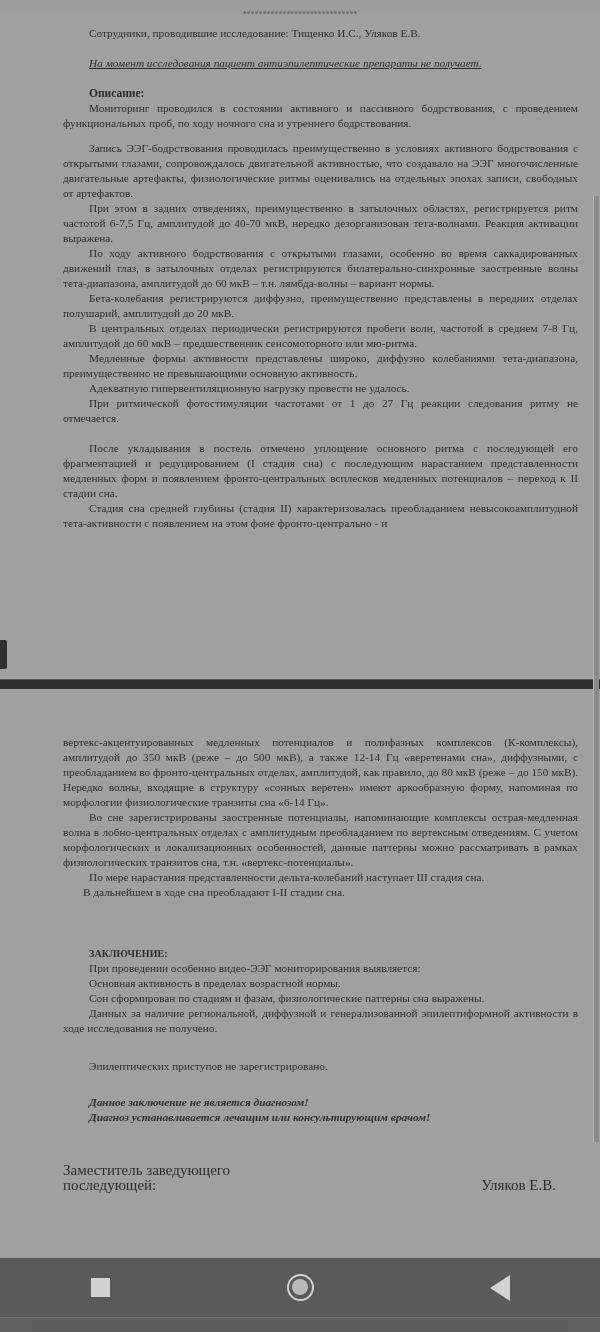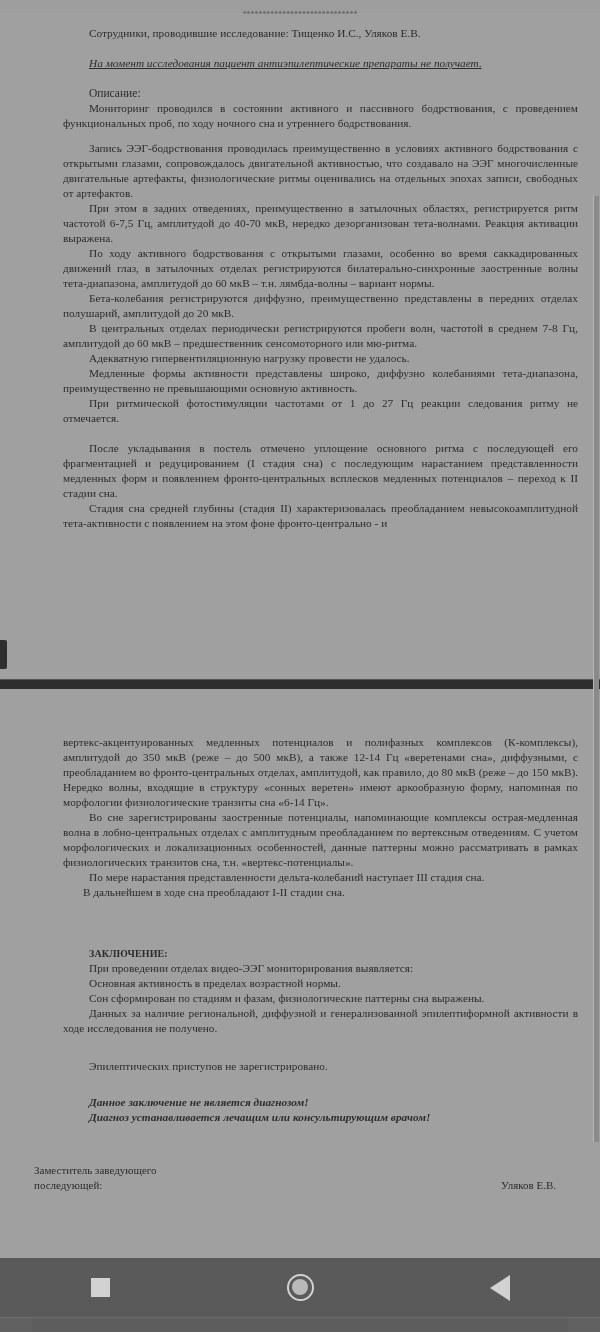--- a/index.html
+++ b/index.html
@@ -42,21 +42,21 @@
     text-indent: 26px;
     margin: 0;
   }
   .p-noind { text-indent: 0; }
   .p-hang  { text-indent: 14px; }
   .gap-s { height: 10px; }
   .gap-m { height: 15px; }
   .gap-l { height: 30px; }
   .bold-ital { font-weight: bold; font-style: italic; }
   .heading {
-    font-weight: normal;
+    font-weight: bold;
     text-indent: 26px;
     font-size: 11.5px;
   }
   .concl-head {
     font-weight: bold;
     text-indent: 26px;
     font-size: 10px;
     letter-spacing: .1px;
   }
   .ital-head {
@@ -108,22 +108,22 @@
     position: absolute;
     right: 1px; top: 196px;
     width: 6px; height: 946px;
     background: #8a8a8a;
     border-left: 1px solid #b6b6b6;
   }
 
   
   .sig-block {
     position: relative;
-    padding: 0 22px 0 34px;
-    font-size: 11px;
+    padding: 0 22px 0 63px;
+    font-size: 15px;
     line-height: 15px;
     color: #2c2c2c;
   }
   .sig-row { position: relative; height: 15px; }
   .sig-right {
     position: absolute; right: 22px; top: 0;
   }
 
   
   .navbar {
@@ -210,22 +210,22 @@
 
           <div class="heading">Описание:</div>
 
           <p class="p">Мониторинг проводился в состоянии активного и пассивного бодрствования, с проведением функциональных проб, по ходу ночного сна и утреннего бодрствования.</p>
           <div class="gap-s"></div>
           <p class="p">Запись ЭЭГ-бодрствования проводилась преимущественно в условиях активного бодрствования с открытыми глазами, сопровождалось двигательной активностью, что создавало на ЭЭГ многочисленные двигательные артефакты, физиологические ритмы оценивались на отдельных эпохах записи, свободных от артефактов.</p>
           <p class="p">При этом в задних отведениях, преимущественно в затылочных областях, регистрируется ритм частотой 6-7,5 Гц, амплитудой до  40-70 мкВ, нередко дезорганизован тета-волнами.  Реакция активации выражена.</p>
           <p class="p">По ходу активного бодрствования с открытыми глазами, особенно во время саккадированных движений глаз, в затылочных отделах регистрируются билатерально-синхронные заостренные волны тета-диапазона, амплитудой до 60 мкВ – т.н. лямбда-волны – вариант нормы.</p>
           <p class="p">Бета-колебания регистрируются диффузно, преимущественно представлены в передних отделах полушарий, амплитудой до 20 мкВ.</p>
           <p class="p">В центральных отделах периодически регистрируются пробеги волн, частотой в среднем 7-8 Гц, амплитудой до 60 мкВ –  предшественник сенсомоторного или мю-ритма.</p>
+          <p class="p">Медленные формы активности представлены широко, диффузно колебаниями тета-диапазона, преимущественно не превышающими основную активность.</p>
           <p class="p">Адекватную гипервентиляционную нагрузку провести не удалось.</p>
-          <p class="p">Медленные формы активности представлены широко, диффузно колебаниями тета-диапазона, преимущественно не превышающими основную активность.</p>
           <p class="p">При ритмической фотостимуляции частотами от 1 до 27 Гц реакции следования ритму не отмечается.</p>
 
           <div class="gap-m"></div>
 
 
           <p class="p">После укладывания в постель отмечено уплощение основного ритма с последующей его фрагментацией и редуцированием (I стадия сна) с последующим нарастанием представленности медленных форм и появлением фронто-центральных всплесков медленных потенциалов – переход к II стадии сна.</p>
           <p class="p">Стадия сна средней глубины (стадия II) характеризовалась преобладанием невысокоамплитудной тета-активности с появлением на этом фоне фронто-центрально - и</p>
 
         </div>
       </div>
@@ -243,21 +243,21 @@
           <p class="p-noind">вертекс-акцентуированных медленных потенциалов и полифазных комплексов (К-комплексы), амплитудой до 350 мкВ (реже – до 500 мкВ), а также 12-14 Гц «веретенами сна», диффузными, с преобладанием во фронто-центральных отделах, амплитудой, как правило, до 80 мкВ (реже – до 150 мкВ). Нередко волны, входящие в структуру «сонных веретен» имеют аркообразную форму, напоминая по морфологии физиологические транзиты сна «6-14 Гц».</p>
           <p class="p">Во сне зарегистрированы заостренные потенциалы, напоминающие комплексы острая-медленная волна в лобно-центральных отделах с амплитудным преобладанием по вертексным отведениям. С учетом морфологических и локализационных особенностей, данные паттерны можно рассматривать в рамках физиологических транзитов сна,  т.н. «вертекс-потенциалы».</p>
           <p class="p-hang" style="text-indent:26px;">По мере нарастания представленности дельта-колебаний наступает III стадия сна.</p>
           <p class="p-hang" style="text-indent:20px;">В дальнейшем в ходе сна преобладают I-II стадии сна.</p>
 
           <div class="gap-l"></div>
           <div style="height:16px;"></div>
 
           <div class="concl-head"><span>ЗАКЛЮЧЕНИЕ</span><span class="normal" style="font-weight:bold;">:</span></div>
 
-          <div class="plainline">При проведении отделах видео-ЭЭГ мониторирования выявляется:</div>
+          <div class="plainline">При проведении особенно видео-ЭЭГ мониторирования выявляется:</div>
           <div class="plainline">Основная активность в пределах возрастной нормы.</div>
           <div class="plainline">Сон сформирован по стадиям и фазам, физиологические паттерны сна выражены.</div>
           <p class="p">Данных за наличие региональной, диффузной и генерализованной эпилептиформной активности в ходе исследования не получено.</p>
 
           <div class="gap-m"></div>
           <div style="height:8px;"></div>
 
           <div class="plainline">Эпилептических приступов не зарегистрировано.</div>
 
           <div class="gap-m"></div>

